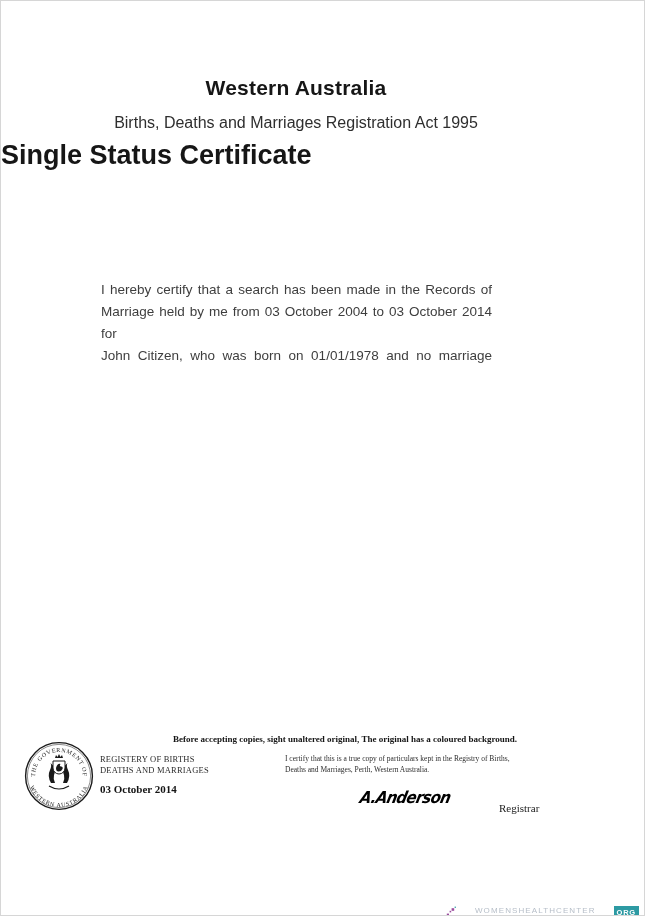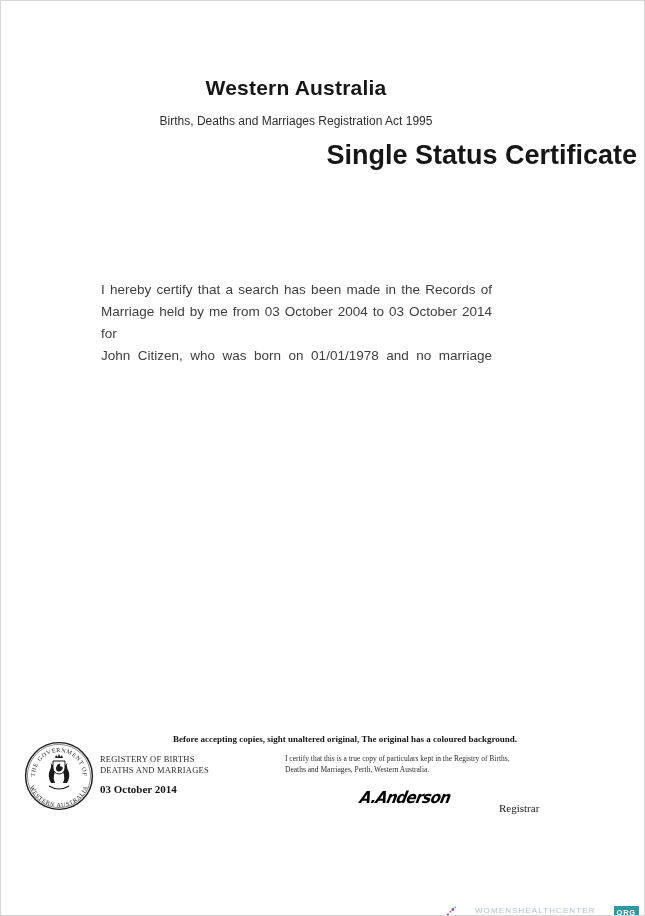--- a/index.html
+++ b/index.html
@@ -15,25 +15,25 @@
   
   .region-title {
     position: absolute; top: 75px; left: 0; width: 590px;
     text-align: center;
     font-size: 21px; font-weight: bold; color: #161616;
     letter-spacing: 0.2px;
   }
   .act-subtitle {
     position: absolute; top: 113px; left: 0; width: 590px;
     text-align: center;
-    font-size: 12px; color: #2e2e2e;
+    font-size: 16px; color: #2e2e2e;
   }
   .cert-title {
     position: absolute; top: 139px; left: 0; width: 636px;
-    text-align: right;
+    text-align: left;
     font-size: 27px; font-weight: bold; color: #161616;
   }
   
   .body-text {
     position: absolute; top: 278px; left: 100px; width: 391px;
     font-size: 13.5px; color: #3e3e3e;
   }
   .body-line {
     text-align: justify;
     text-align-last: justify;

